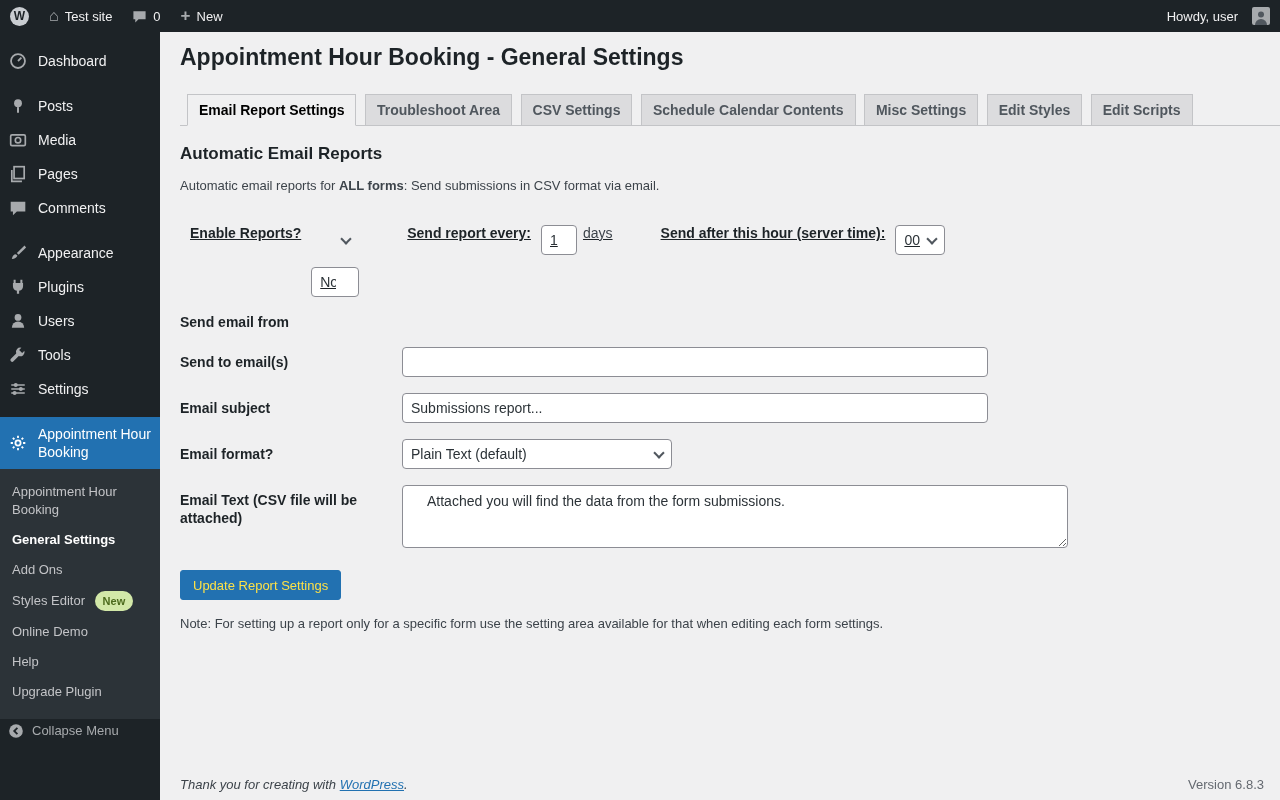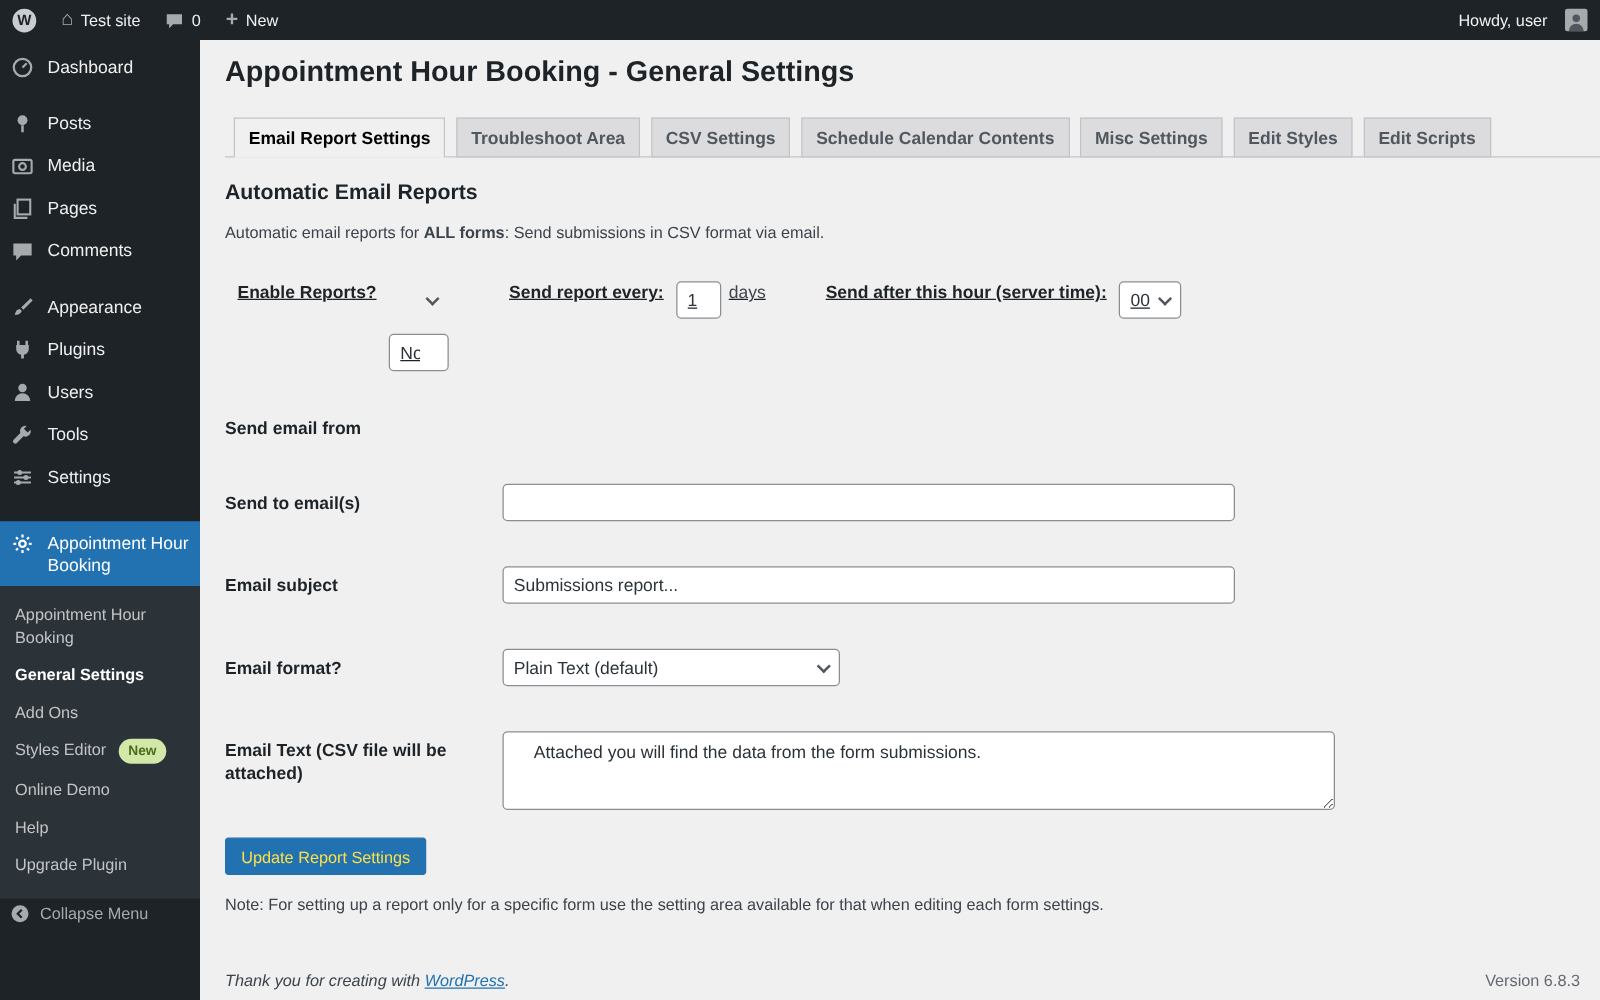--- a/index.html
+++ b/index.html
@@ -16,21 +16,21 @@
     font-size:12px; display:flex; align-items:center; justify-content:center; }
   .home-glyph { font-size:16px; color:#a7aaad; line-height:1; }
   .ab-plus { font-size:17px; font-weight:700; color:#a7aaad; line-height:1; margin-top:-2px; }
   .avatar { width:18px; height:18px; background:#a7aaad; border-radius:2px; margin-left:8px; display:flex;
     align-items:flex-end; justify-content:center; overflow:hidden; }
 
   
   .sidebar { position:fixed; top:32px; left:0; bottom:0; width:160px; background:#1d2327; display:flex;
     flex-direction:column; z-index:50; }
   .menu { padding-top:12px; display:flex; flex-direction:column; }
-  .menu-item { min-height:34px; display:flex; align-items:flex-start; gap:10px; padding:0 8px; cursor:pointer; }
+  .menu-item { min-height:34px; display:flex; align-items:center; gap:10px; padding:0 8px; cursor:pointer; }
   .mi-icon { width:20px; height:20px; flex:none; display:flex; align-items:center; justify-content:center; color:#a7aaad; }
   .mi-label { font-size:14px; color:#f0f0f1; line-height:18px; }
   .menu-sep { height:11px; }
   .current-menu { background:#2271b1; padding:8px; }
   .current-menu .mi-icon, .current-menu .mi-label { color:#fff; }
   .submenu { background:#2c3338; padding:8px 0 12px; }
   .submenu-item { padding:6px 12px; font-size:13px; color:#c3c4c7; line-height:18px; cursor:pointer; }
   .submenu-item.current { color:#fff; font-weight:700; }
   .badge { display:inline-block; background:#d2e8a8; color:#4c6a1d; border-radius:10px; padding:1px 8px;
     font-size:11px; font-weight:700; margin-left:6px; }
@@ -44,21 +44,21 @@
   .nav-tab { display:inline-block; padding:7px 11px; font-size:14px; font-weight:600; color:#50575e;
     background:#dcdcde; border:1px solid #c3c4c7; margin:0 4px -1px 0; cursor:pointer; text-decoration:none; }
   .nav-tab.active { background:#f0f0f1; border-bottom-color:#f0f0f1; color:#000; }
   h2 { margin-top:18px; font-size:17px; font-weight:700; color:#1d2327; }
   .intro { margin-top:14px; font-size:13px; color:#3c434a; }
   .inline-row { margin-top:32px; display:flex; align-items:flex-start; padding-left:10px;text-decoration:underline; }
   .flabel { font-weight:700; font-size:14px; color:#1d2327; }
   .g { margin-left:48px; }
   .gap10 { margin-left:10px; }
   .suffix { margin-left:6px; font-size:14px; color:#3c434a; }
-  .field-row { margin-top:36px; display:flex; align-items:center; }
+  .field-row { margin-top:16px; display:flex; align-items:center; }
   .field-row.align-top { align-items:flex-start; }
   .fcol { width:222px; flex:none; padding-right:10px; line-height:18px; }
   .txt, .sel, textarea.ta { height:30px; border:1px solid #8c8d94; border-radius:4px; background:#fff;
     font-size:14px; color:#2c3338; font-family:inherit; padding:0 8px; }
   .txt-small { width:36px; }
   .txt-wide { width:586px; }
   .select-wrap { position:relative; display:inline-flex; }
   .select-wrap::after { content:""; position:absolute; right:9px; top:10px; width:6px; height:6px;
     border-right:2px solid #50575e; border-bottom:2px solid #50575e; transform:rotate(45deg); pointer-events:none; }
   .sel { appearance:none; -webkit-appearance:none; padding:0 22px 0 8px; cursor:pointer; }

